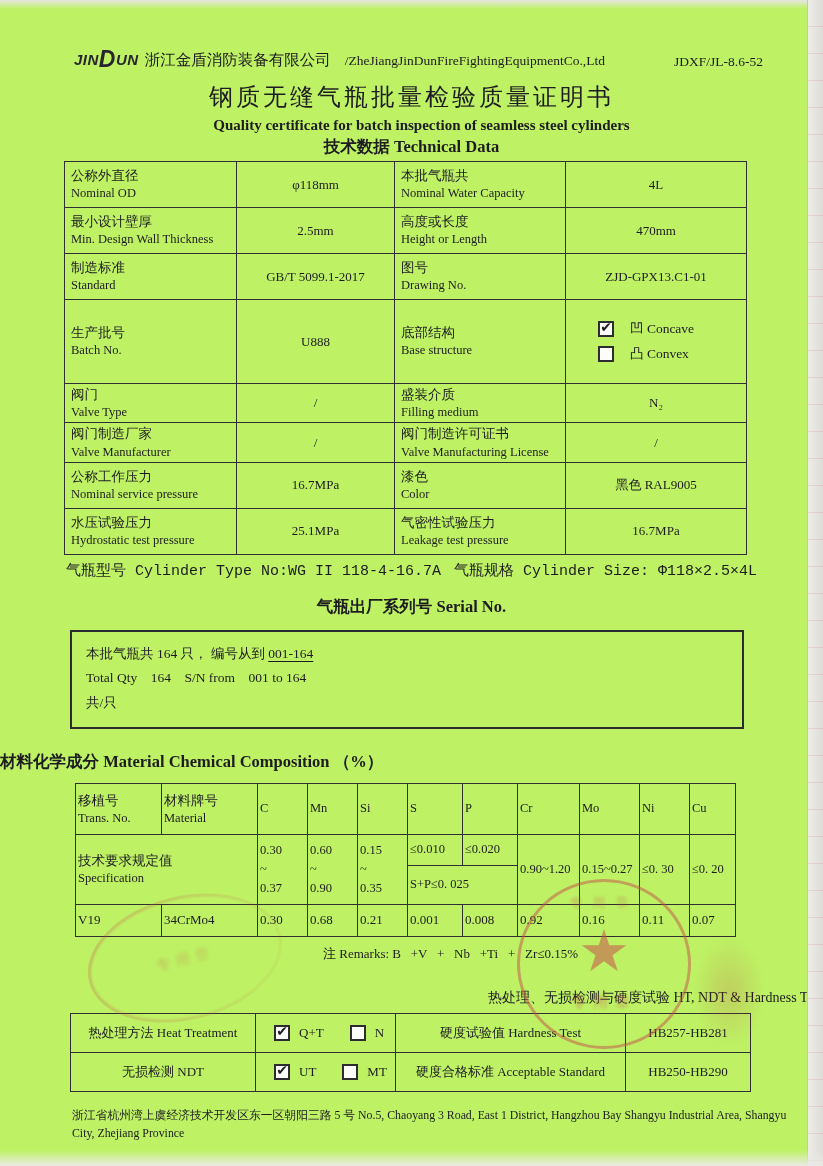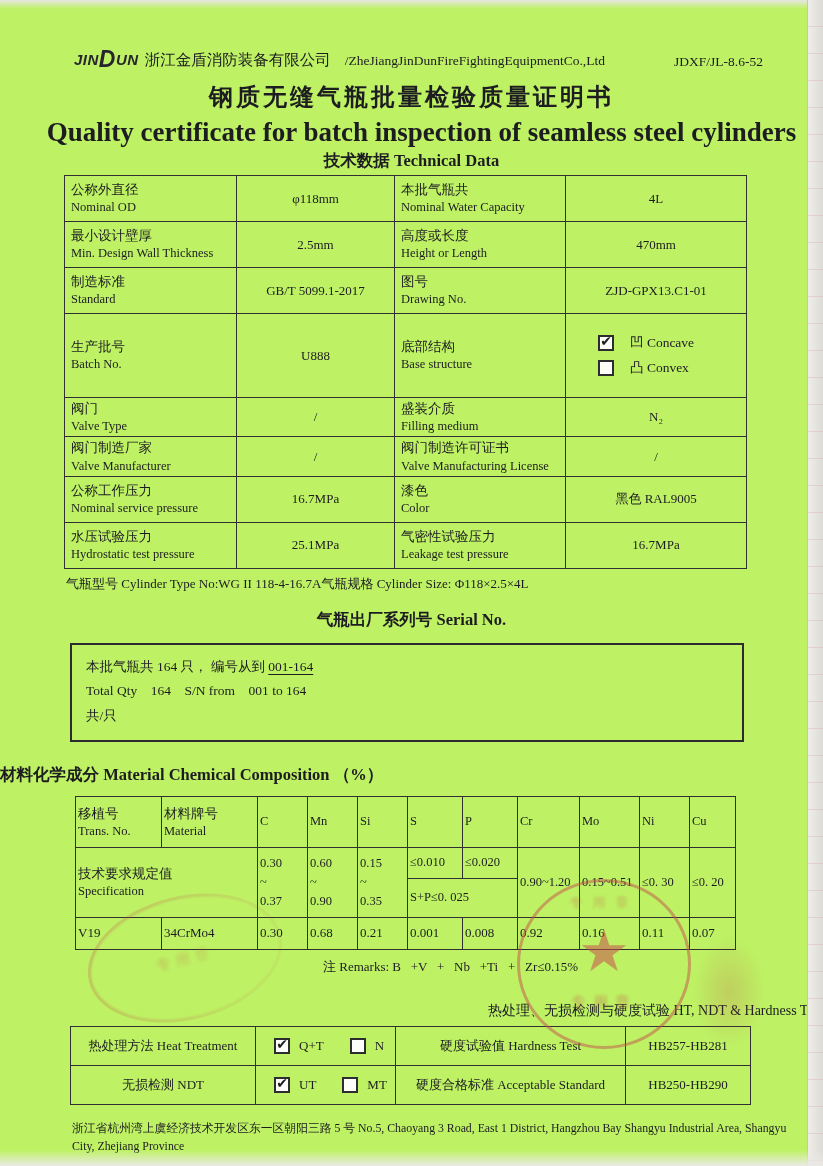--- a/index.html
+++ b/index.html
@@ -35,23 +35,23 @@
   .hdr{display:flex;justify-content:space-between;align-items:flex-start;
        margin:50px 60px 0 74px;}
   .hdr-left{display:flex;align-items:baseline;gap:4px;white-space:nowrap;}
   .logo{font-family:"Liberation Sans","DejaVu Sans",sans-serif;font-weight:800;
         font-style:italic;font-size:15px;letter-spacing:.5px;color:#26262c;}
   .logo .logo-d{font-size:23px;line-height:0;vertical-align:-2px;}
   .company-cn{font-size:15.5px;margin-left:2px;}
   .company-en{font-size:13.5px;margin-left:10px;}
   .doc-code{font-size:13.5px;padding-top:4px;}
   
-  .title-cn{margin:10px 0 0;text-align:center;font-size:24px;font-weight:700;
+  .title-cn{margin:10px 0 0;text-align:center;font-size:24px;font-weight:400;
             letter-spacing:3px;}
-  .title-en{margin:4px 0 0;text-align:center;font-size:27px;font-weight:700;padding-left:20px;}
+  .title-en{margin:4px 0 0;text-align:center;font-size:15px;font-weight:700;padding-left:20px;}
   .sec-title{margin:2px 0 0;text-align:center;font-size:16.5px;font-weight:700;}
   
   table{border-collapse:collapse;}
   td{border:1.6px solid #2f2f34;vertical-align:middle;}
   .tech{width:682px;margin:3px 0 0 64px;table-layout:fixed;font-size:13px;}
   .tech tr{height:46px;}
   .tech tr:nth-child(4){height:84px;}
   .tech tr:nth-child(5),.tech tr:nth-child(6){height:38px;}
   .tech td.lbl{padding:2px 6px;text-align:left;}
   .tech td.val{text-align:center;padding:2px 4px;}
@@ -59,22 +59,22 @@
   .en{display:block;font-size:12.5px;line-height:1.3;}
   
   .cbx{display:inline-block;width:12px;height:12px;border:2px solid #2c2c31;
        font-family:"DejaVu Sans",sans-serif;font-size:14px;font-weight:700;
        line-height:9px;text-align:center;vertical-align:middle;
        background:#fcfcf9;}
   .cbrow{display:flex;align-items:center;justify-content:flex-start;
          padding-left:28px;gap:16px;margin:7px 0;}
   .cblabel{font-size:13.5px;}
   
-  .typeline{display:flex;margin:6px 66px 0 66px;
-            font-size:13px;}
+  .typeline{display:flex;justify-content:space-between;margin:6px 66px 0 66px;
+            font-size:15px;font-family:Liberation Mono, monospace;}
   
   .serial-title{margin:16px 0 0;text-align:center;font-size:16.5px;font-weight:700;}
   .serial-box{width:642px;margin:12px 0 0 70px;border:2px solid #2b2b30;
               padding:10px 14px 12px;font-size:13.5px;line-height:1.8;}
   .serial-box .pre{white-space:pre;}
   .u{text-decoration:underline;text-underline-offset:3px;}
   .gap-top{margin-top:20px;}
   
   .chem-title{margin:22px 0 0;text-align:left;font-size:16.5px;font-weight:700;}
   .chem{width:660px;margin:10px 0 0 75px;table-layout:fixed;font-size:12.5px;
@@ -314,21 +314,21 @@
 0.37</td>
         <td rowspan="2" class="stack">0.60
 ~
 0.90</td>
         <td rowspan="2" class="stack">0.15
 ~
 0.35</td>
         <td class="subtop">≤0.010</td>
         <td class="subtop">≤0.020</td>
         <td rowspan="2">0.90~1.20</td>
-        <td rowspan="2">0.15~0.51</td>
+        <td rowspan="2">0.15~0.27</td>
         <td rowspan="2">≤0. 30</td>
         <td rowspan="2">≤0. 20</td>
       </tr>
       <tr>
         <td colspan="2" class="subbot">S+P≤0. 025</td>
       </tr>
       <tr class="cdata">
         <td>V19</td>
         <td>34CrMo4</td>
         <td>0.30</td>

